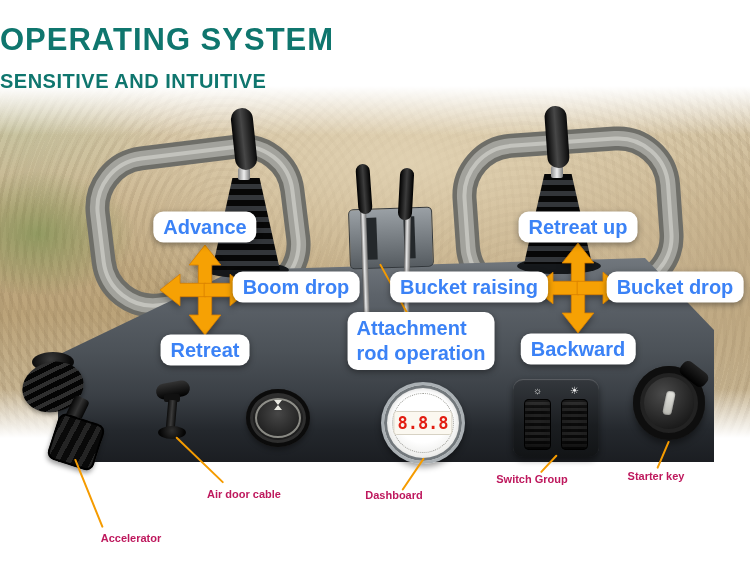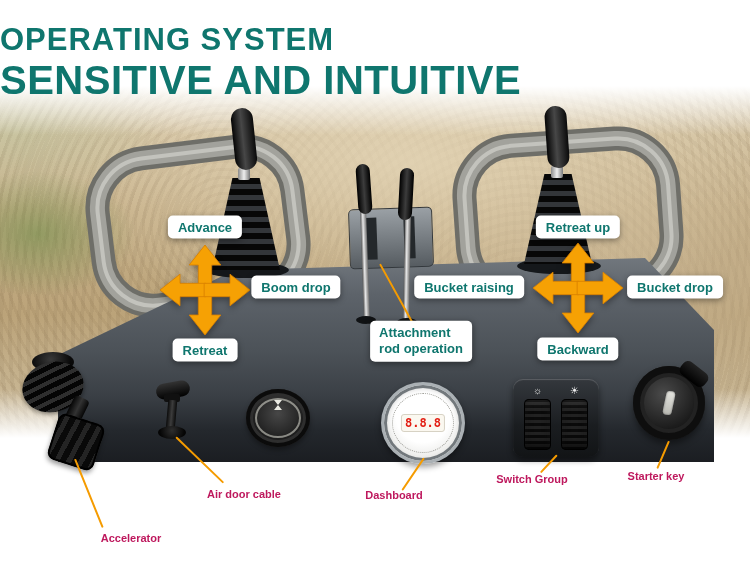--- a/index.html
+++ b/index.html
@@ -3,21 +3,21 @@
 <meta charset="utf-8">
 <style>
   html,body{margin:0;padding:0;background:#fff;}
   .stage{position:relative;width:750px;height:566px;background:#fff;overflow:hidden;
          font-family:"Liberation Sans", sans-serif;}
 
   
   .title{position:absolute;top:22px;left:0;width:100%;text-align:left;z-index:40;
          color:#0f766e;font-weight:bold;}
   .title .t1{font-size:31px;letter-spacing:1px;}
-  .title .t2{font-size:40px;letter-spacing:.5px;margin-top:0;}
+  .title .t2{font-size:20px;letter-spacing:.5px;margin-top:12px;}
 
   
   .photo{position:absolute;left:0;top:86px;width:750px;height:352px;z-index:1;
     background:
       radial-gradient(140px 90px at 5% 42%, rgba(106,140,70,.55), rgba(106,140,70,0) 70%),
       radial-gradient(220px 120px at 2% 12%, rgba(186,196,156,.45), transparent 70%),
       radial-gradient(520px 210px at 55% 22%, rgba(228,213,182,.85), transparent 75%),
       radial-gradient(420px 190px at 88% 55%, rgba(198,178,144,.7), transparent 70%),
       repeating-radial-gradient(circle at 30% 40%, rgba(120,95,60,.10) 0 3px, transparent 3px 8px),
       repeating-radial-gradient(circle at 70% 70%, rgba(90,70,45,.08) 0 4px, transparent 4px 9px),
@@ -68,22 +68,22 @@
   .rod-clamp{position:absolute;width:20px;height:8px;border-radius:50%;background:#101214;z-index:8;}
   .clamp-1{left:356px;top:316px;} .clamp-2{left:397px;top:318px;}
 
   
   .cross{position:absolute;width:100px;height:100px;z-index:25;
          filter:drop-shadow(0 3px 3px rgba(0,0,0,.35));}
   .cross-left{left:155px;top:240px;}
   .cross-right{left:528px;top:238px;}
 
   
-  .pill{position:absolute;transform:translate(-50%,-50%);background:#fff;border-radius:5px;
-        padding:4px 10px;font-size:13px;font-weight:700;color:#0f766e;white-space:nowrap;
+  .pill{position:absolute;transform:translate(-50%,-50%);background:#fff;border-radius:10px;
+        padding:4px 10px;font-size:20px;font-weight:700;color:#3b82f6;white-space:nowrap;
         box-shadow:0 2px 6px rgba(0,0,0,.4);z-index:30;}
   .pill-advance{left:205px;top:227px;}      .pill-boom-raising{left:97px;top:287px;}
   .pill-boom-drop{left:296px;top:287px;}    .pill-retreat{left:205px;top:350px;}
   .pill-forward-up{left:578px;top:227px;}   .pill-bucket-raising{left:469px;top:287px;}
   .pill-bucket-drop{left:675px;top:287px;}  .pill-backward{left:578px;top:349px;}
   .pill-attach{left:421px;top:341px;line-height:1.25;padding:4px 9px;}
   .pill-attach .pl{display:block;}
 
   
   .cline{position:absolute;height:2px;background:#f59b00;border-radius:1px;
@@ -134,21 +134,21 @@
   .g1-icon{position:absolute;left:50%;top:11px;width:8px;height:10px;transform:translateX(-50%);
     background:#e9e9e2;clip-path:polygon(0 0,100% 0,50% 50%,100% 100%,0 100%,50% 50%);z-index:2;}
 
   .gauge2{position:absolute;left:381px;top:382px;width:78px;height:76px;border-radius:50%;z-index:15;
     background:radial-gradient(circle at 50% 40%,#fff 0 45%,#ececea 70%,#d9d9d6 100%);
     border:3px solid #aab0b4;
     box-shadow:inset 0 0 0 3px #72787c, inset 0 2px 6px rgba(0,0,0,.25), 0 3px 6px rgba(0,0,0,.4);}
   .gauge2::after{content:"";position:absolute;inset:8px;border-radius:50%;border:1px dotted #9a9a94;}
   .lcd{position:absolute;left:50%;top:50%;transform:translate(-50%,-50%);z-index:2;
     background:#fbf8f0;border:1px solid #d7d2c4;border-radius:3px;padding:1px 3px;
-    font-family:"DejaVu Sans Mono",monospace;font-weight:bold;font-size:12px;color:#e21d12;}
+    font-family:"DejaVu Sans Mono",monospace;font-weight:bold;font-size:17px;color:#e21d12;}
 
   
   .switches{position:absolute;left:513px;top:379px;width:86px;height:78px;border-radius:10px;z-index:15;
     background:linear-gradient(180deg,#34383d,#1a1d20 60%,#121416);
     box-shadow:0 3px 6px rgba(0,0,0,.45), inset 0 1px 1px rgba(255,255,255,.2);
     display:flex;gap:10px;padding:7px 11px;box-sizing:border-box;}
   .sw-col{flex:1;display:flex;flex-direction:column;align-items:center;gap:3px;}
   .sw-icon{color:#f0f0f0;font-size:10px;line-height:10px;}
   .rocker{width:100%;flex:1;border-radius:5px;
     background:repeating-linear-gradient(180deg,#0a0a0a 0 3px,#222 3px 6px);

